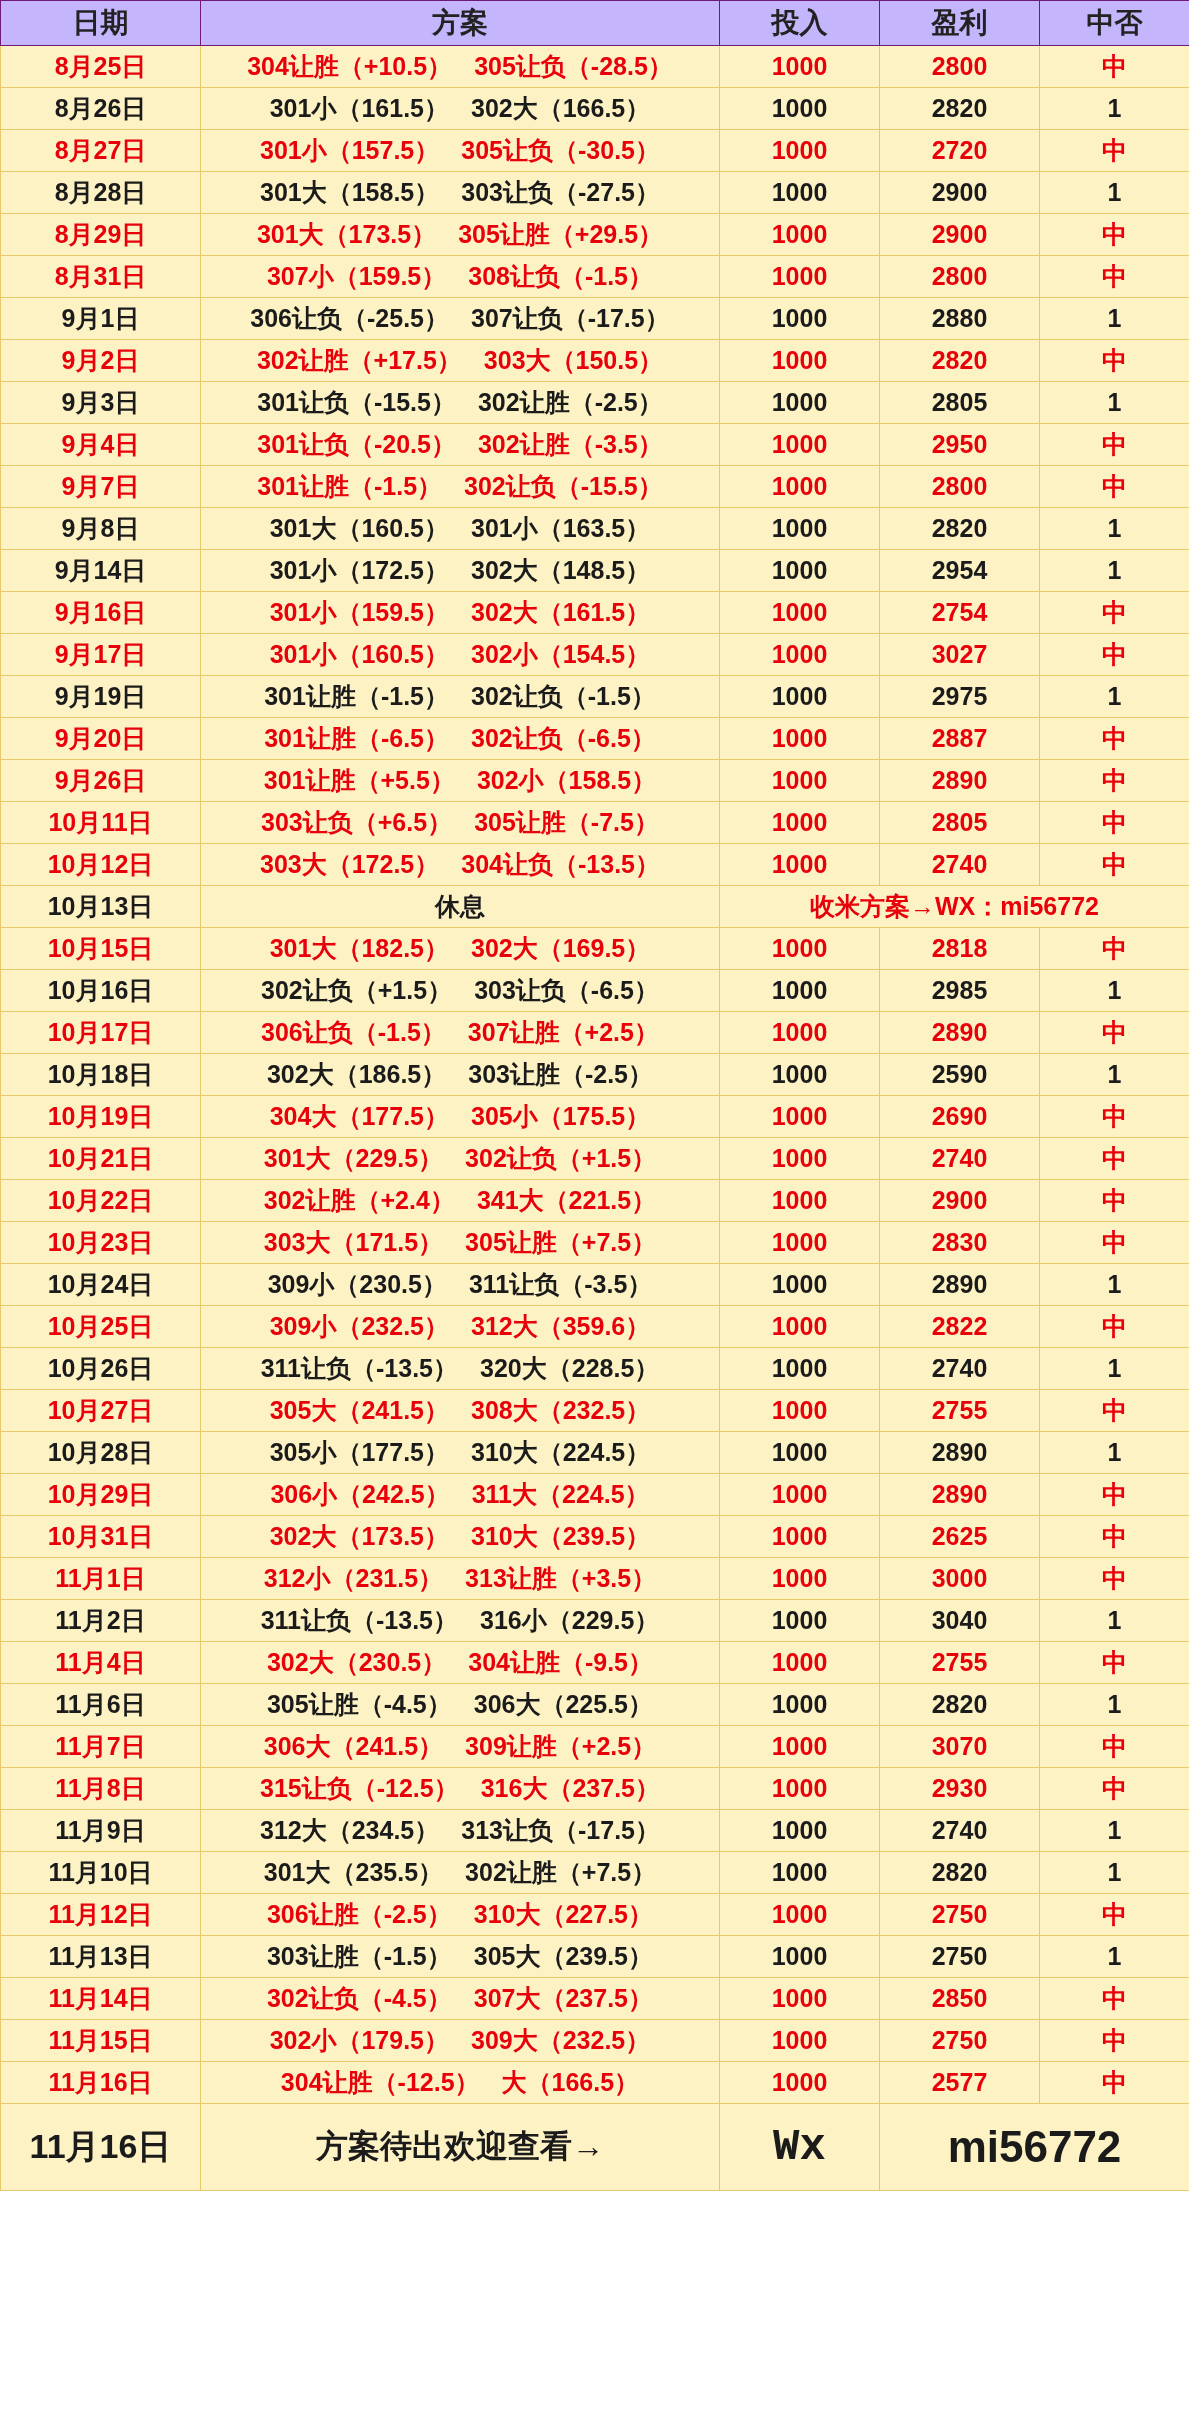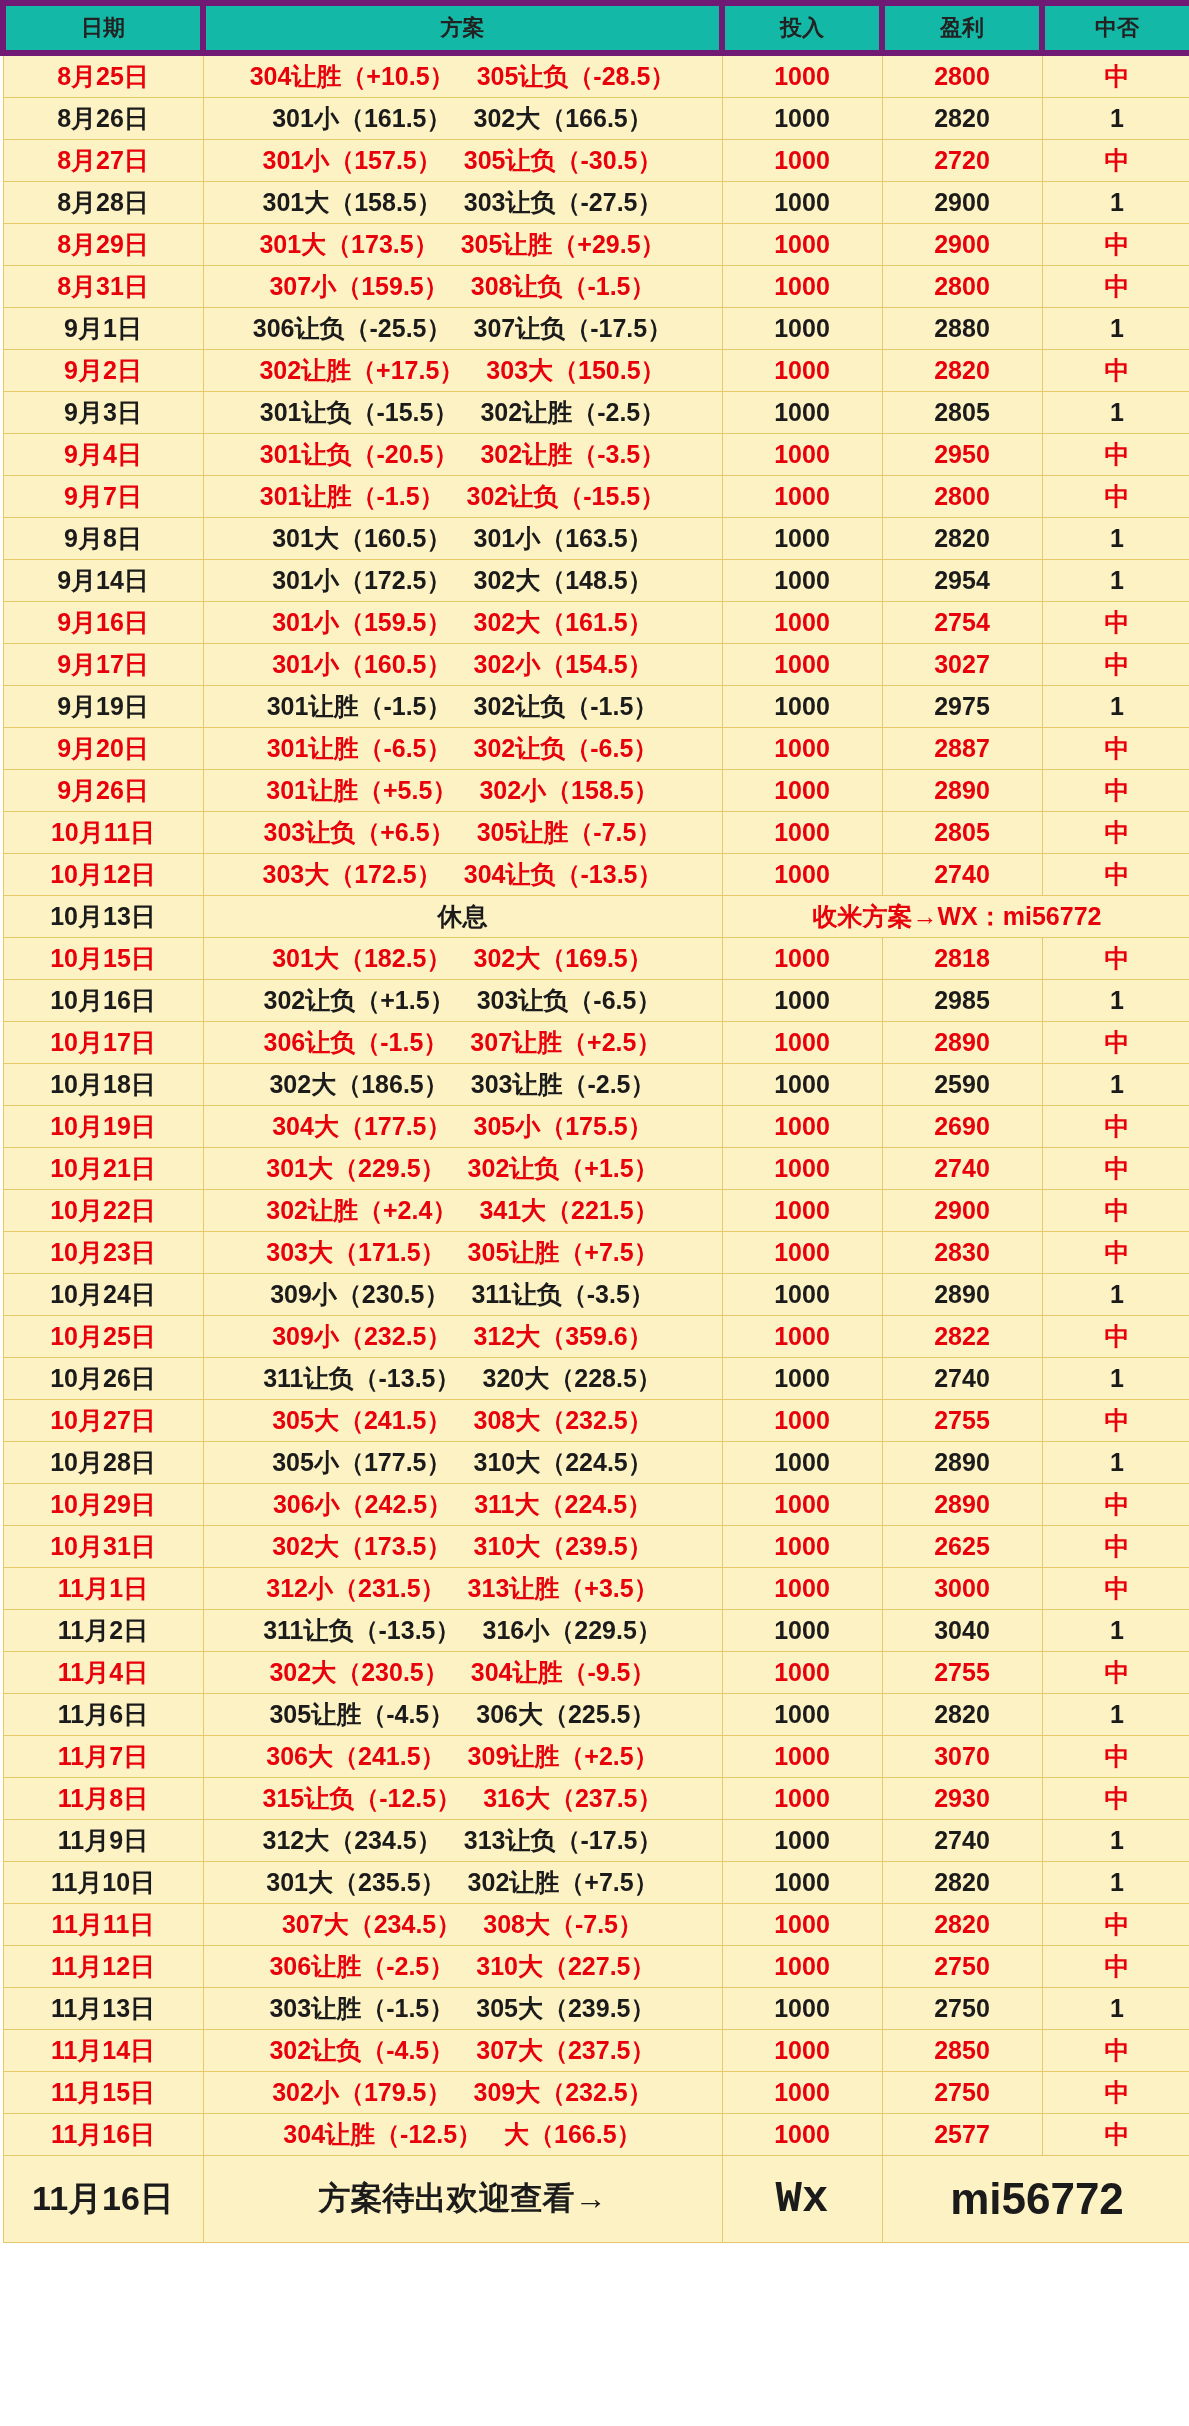--- a/index.html
+++ b/index.html
@@ -28,25 +28,25 @@
     text-align: center;
     vertical-align: middle;
     font-size: 25px;
     font-weight: bold;
     height: 41px;
     padding: 0 2px;
     overflow: hidden;
     white-space: nowrap;
   }
   table.sheet thead th {
-    background: #14b8a6;
+    background: #c4b5fd;
     color: #222222;
-    font-size: 22px;
+    font-size: 28px;
     height: 44px;
-    border: 6px solid #701a75;
+    border: 1px solid #701a75;
   }
   td.red, th.red { color: #e8000b; }
   td.dark { color: #1b1b1b; }
   td.plan { letter-spacing: 0px; margin-left: 28px; }
   td.rest { color: #1b1b1b; }
   td.promo {
     background: #f2c200;
     color: #e8000b;
     font-size: 25px;
     font-weight: bold;
@@ -389,27 +389,20 @@
         <td class="dark">1</td>
       </tr>
       <tr>
         <td class="dark">11月10日</td>
         <td class="dark plan"><span class="plan-inner plan-a">301大（235.5）</span><span class="plan-inner plan-b">302让胜（+7.5）</span></td>
         <td class="dark">1000</td>
         <td class="dark">2820</td>
         <td class="dark">1</td>
       </tr>
       <tr>
-        <td class="red">11月11日</td>
-        <td class="red plan"><span class="plan-inner plan-a">307大（234.5）</span><span class="plan-inner plan-b">308大（-7.5）</span></td>
-        <td class="red">1000</td>
-        <td class="red">2820</td>
-        <td class="red">中</td>
-      </tr>
-      <tr>
         <td class="red">11月12日</td>
         <td class="red plan"><span class="plan-inner plan-a">306让胜（-2.5）</span><span class="plan-inner plan-b">310大（227.5）</span></td>
         <td class="red">1000</td>
         <td class="red">2750</td>
         <td class="red">中</td>
       </tr>
       <tr>
         <td class="dark">11月13日</td>
         <td class="dark plan"><span class="plan-inner plan-a">303让胜（-1.5）</span><span class="plan-inner plan-b">305大（239.5）</span></td>
         <td class="dark">1000</td>

